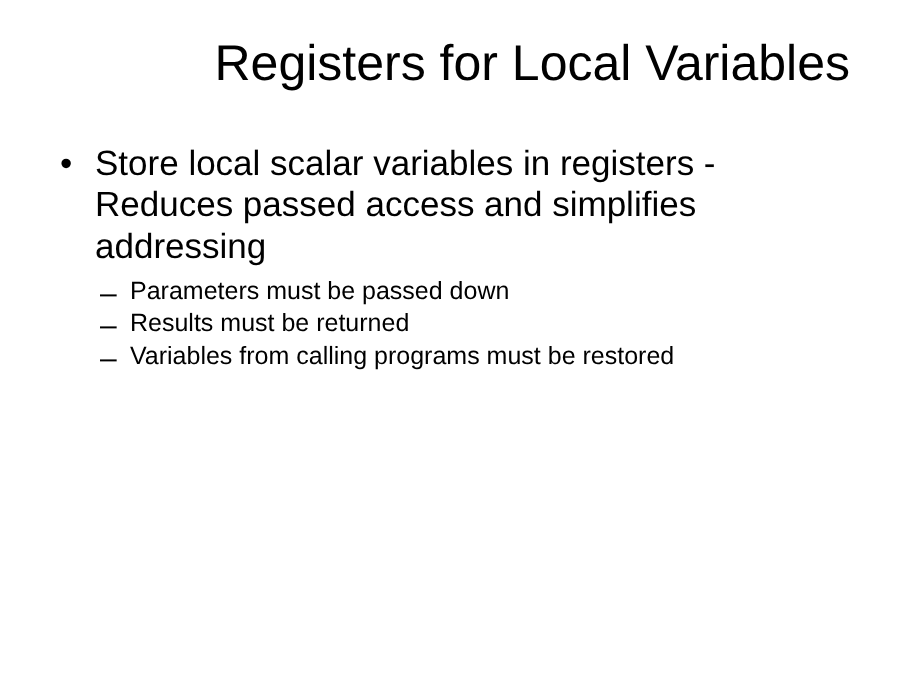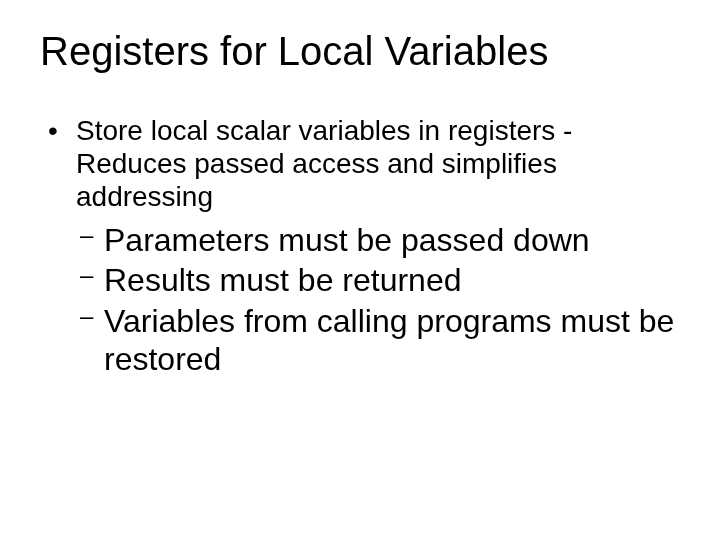--- a/index.html
+++ b/index.html
@@ -13,21 +13,21 @@
   }
   .slide {
     box-sizing: border-box;
     width: 720px;
     height: 540px;
     padding: 28px 40px 40px 40px;
   }
   .title {
     font-size: 40px;
     font-weight: 400;
-    text-align: left;
+    text-align: right;
     margin: 0 0 40px 0;
     line-height: 1.15;
   }
   ul.level1 {
     list-style: none;
     padding: 0;
     margin: 0 0 8px 0;
   }
   ul.level1 > li {
     position: relative;
@@ -44,21 +44,21 @@
     font-size: 28px;
   }
   ul.level2 {
     list-style: none;
     padding: 0;
     margin: 0 0 0 36px;
   }
   ul.level2 > li {
     position: relative;
     padding-left: 28px;
-    font-size: 32px;
+    font-size: 20px;
     line-height: 1.2;
     margin-bottom: 2px;
   }
   ul.level2 > li::before {
     content: "–";
     position: absolute;
     left: 4px;
     top: 0;
     font-size: 24px;
   }

